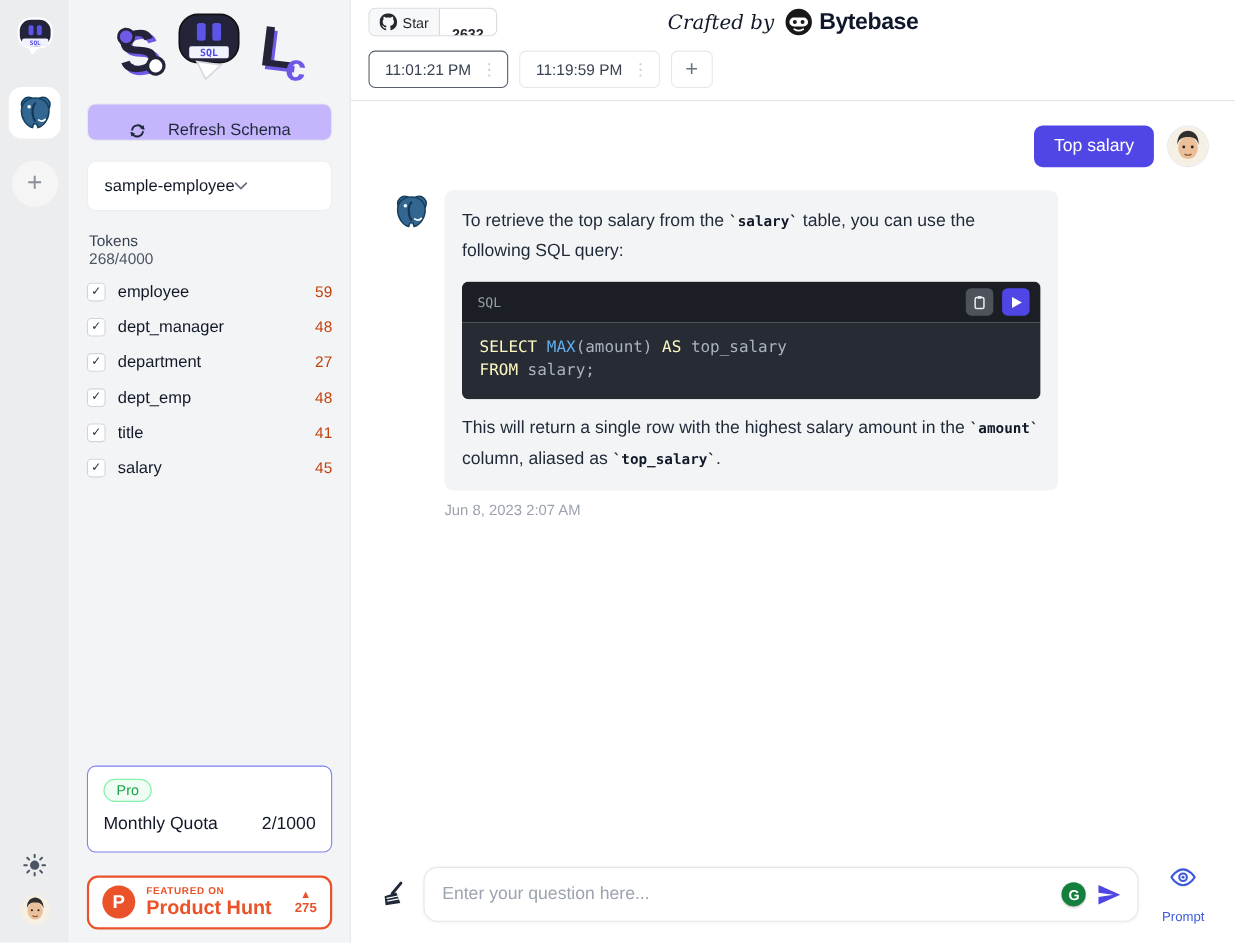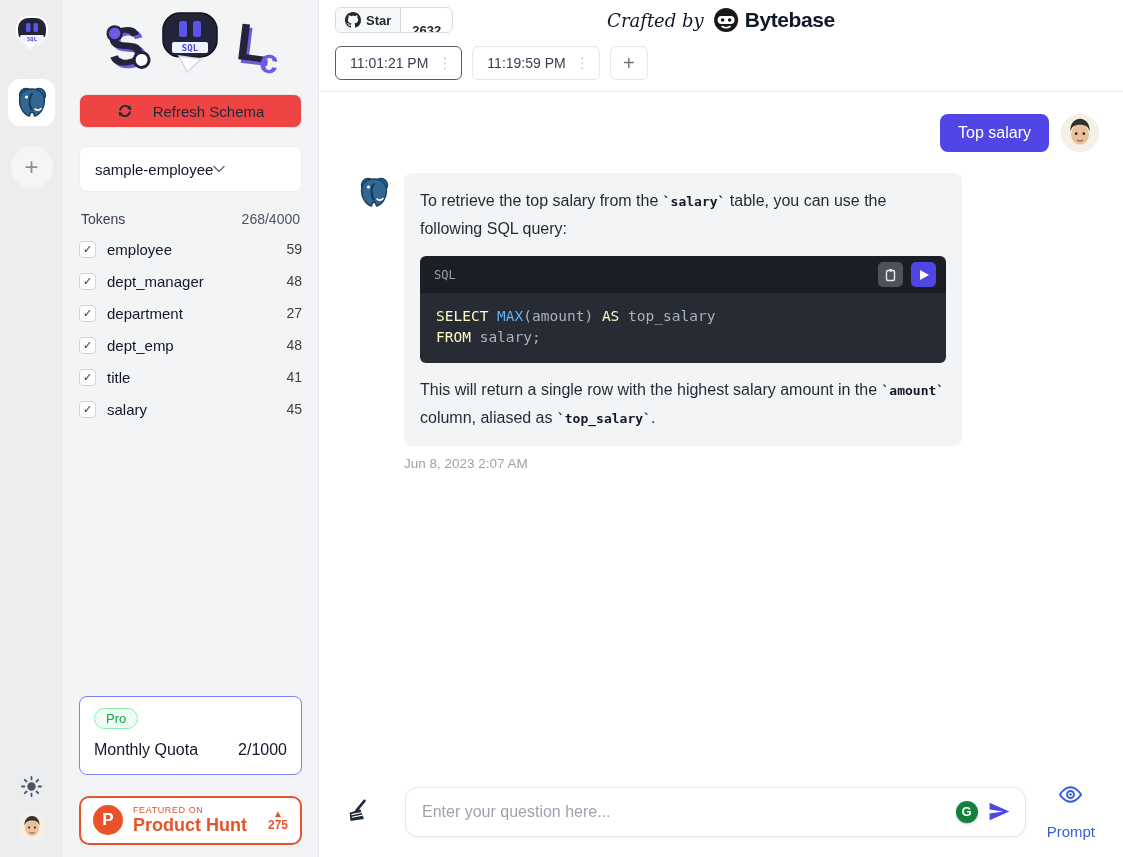--- a/index.html
+++ b/index.html
@@ -9,46 +9,46 @@
   
   .rail { width:63px; flex:0 0 63px; background:#ecedef; display:flex; flex-direction:column; align-items:center; padding:13px 0 16px; }
   .rail-bot { width:40px; height:40px; }
   .rail-selected { margin-top:26px; width:47px; height:47px; background:#fff; border-radius:12px; display:grid; place-items:center; }
   .rail-plus { margin-top:20px; width:42px; height:42px; border-radius:50%; background:#f5f5f6; color:#8a8f98; font-size:24px; font-weight:300; display:grid; place-items:center; cursor:pointer; }
   .rail-bottom { margin-top:auto; display:flex; flex-direction:column; align-items:center; gap:16px; }
 
   
   .sidebar { width:256px; flex:0 0 256px; background:#f3f4f6; border-right:1px solid #e5e7eb; padding:6px 16px 12px; display:flex; flex-direction:column; }
   .logo-wrap { height:80px; display:flex; align-items:center; justify-content:center; }
-  .refresh-btn { height:34px; border:1px solid #e7e8ea; background:#ef4444; border-radius:8px; display:flex; align-items:center; justify-content:center; gap:20px; font-size:15px; color:#1f2937; cursor:pointer; margin-top:8px; }
+  .refresh-btn { height:34px; border:1px solid #e7e8ea; background:#c4b5fd; border-radius:8px; display:flex; align-items:flex-end; justify-content:center; gap:20px; font-size:15px; color:#1f2937; cursor:pointer; margin-top:8px; }
   .select { height:46px; background:#fff; border:1px solid #eceef0; border-radius:8px; display:flex; align-items:center; justify-content:flex-start; padding:0 15px; font-size:15px; color:#111827; cursor:pointer; }
   .select.first { margin-top:18px; }
   .select.second { margin-top:12px; }
-  .tokens-row { display:flex; justify-content:space-between; margin:19px 2px 6px; font-size:14px; color:#374151; }
+  .tokens-row { display:flex; justify-content:space-between; margin:19px 2px 6px; font-size:14px; color:#374151;flex-direction:column; }
   .tokens-usage { color:#4b5563; }
   .table-row { display:flex; align-items:center; height:32px; font-size:15px; color:#111827; cursor:pointer; }
   .checkbox { width:17px; height:17px; background:#fff; border:1px solid #d1d5db; border-radius:4px; margin-right:11px; display:grid; place-items:center; font-size:11px; line-height:1; color:#1f2937; }
-  .table-count { margin-left:auto; font-size:14px; color:#404040; }
+  .table-count { margin-left:auto; font-size:14px; color:#c2410c; }
   .quota-card { margin-top:auto; background:#fff; border:1px solid #7c82f0; border-radius:8px; padding:11px 14px 15px; }
   .pro-pill { display:inline-block; border:1px solid #86efac; background:#f0fdf4; color:#16a34a; font-size:13px; padding:2px 11px; border-radius:999px; }
   .quota-row { display:flex; justify-content:space-between; margin-top:12px; font-size:16px; color:#111827; }
   .ph-card { margin-top:21px; background:#fff; border:2px solid #ea532a; border-radius:10px; padding:7px 12px; display:flex; align-items:center; gap:10px; cursor:pointer; }
   .ph-logo { width:30px; height:30px; border-radius:50%; background:#ea532a; color:#fff; display:grid; place-items:center; font-size:17px; font-weight:800; }
   .ph-text { display:flex; flex-direction:column; line-height:1.15; }
-  .ph-tagline { font-size:9px; font-weight:400; letter-spacing:.6px; color:#ea532a; }
+  .ph-tagline { font-size:9px; font-weight:700; letter-spacing:.6px; color:#ea532a; }
   .ph-name { font-size:18px; font-weight:800; color:#ea532a; }
   .ph-votes { margin-left:auto; display:flex; flex-direction:column; align-items:center; color:#ea532a; line-height:1.1; }
   .ph-upvote { font-size:10px; }
   .ph-count { font-size:12px; font-weight:700; }
 
   
   .main { flex:1; display:flex; flex-direction:column; background:#fff; }
   .main-header { height:40px; display:flex; align-items:center; padding:0 16px; position:relative; }
   .star-widget { display:flex; border:1px solid #d8dade; border-radius:6px; overflow:hidden; height:26px; font-size:13px; color:#24292f; background:#fff; cursor:pointer; }
-  .star-left { display:flex; align-items:center; gap:5px; padding:0 9px; background:#f6f8fa; border-right:1px solid #d8dade; font-weight:700; }
+  .star-left { display:flex; align-items:center; gap:5px; padding:0 9px; background:#f6f8fa; border-right:1px solid #d8dade; font-weight:400; }
   .star-count { display:flex; align-items:center; padding:0 11px; font-weight:600;margin-top:21px; }
   .crafted { position:absolute; left:50%; transform:translateX(-50%); display:flex; align-items:center; gap:9px; white-space:nowrap; }
   .crafted-text { font-family:"DejaVu Serif", serif; font-style:italic; font-size:18px; color:#111827; }
   .brand { display:flex; align-items:center; gap:6px; }
   .brand-name { font-size:21px; font-weight:800; color:#0f172a; letter-spacing:-.4px; }
 
   .tabbar { display:flex; gap:10px; padding:6px 16px 11px; align-items:center; }
   .tab { display:flex; align-items:center; gap:9px; height:34px; padding:0 9px 0 14px; border:1px solid #e5e7eb; border-radius:6px; font-size:14px; color:#374151; background:#fff; cursor:pointer; }
   .tab.active { border-color:#57606a; }
   .tab-dots { color:#c9ccd1; font-size:15px; }
@@ -70,26 +70,26 @@
   .code-actions { margin-left:auto; display:flex; gap:8px; }
   .btn-copy { width:25px; height:25px; background:#4d525b; border:none; border-radius:5px; display:grid; place-items:center; cursor:pointer; }
   .btn-run { width:25px; height:25px; background:#4f46e5; border:none; border-radius:5px; display:grid; place-items:center; cursor:pointer; }
   .play-tri { width:0; height:0; border-left:9px solid #fff; border-top:5.5px solid transparent; border-bottom:5.5px solid transparent; margin-left:2px; }
   .code-body { background:#272b33; padding:13px 16px 15px; font-family:"DejaVu Sans Mono", monospace; font-size:14.5px; line-height:1.45; white-space:pre; }
   .kw { color:#fef9c3; } .fn { color:#61afef; } .pl { color:#abb2bf; }
   .msg-time { margin:10px 0 0 47px; font-size:13.5px; color:#9ca3af; }
 
   .composer { margin-top:auto; display:flex; align-items:center; gap:13px; padding:14px 14px 17px 26px; }
   .broom-btn { background:none; border:none; cursor:pointer; display:grid; place-items:center; }
-  .input-box { flex:1; height:50px; border:1px solid #e5e7eb; border-radius:13px; box-shadow:0 1px 3px rgba(0,0,0,.05); display:flex; align-items:center; padding:0 13px 0 16px; background:#fff;margin-left:20px; }
+  .input-box { flex:1; height:50px; border:1px solid #e5e7eb; border-radius:13px; box-shadow:0 1px 3px rgba(0,0,0,.05); display:flex; align-items:center; padding:0 13px 0 16px; background:#fff; }
   .question-input { flex:1; border:none; outline:none; font-size:16px; font-family:"Liberation Sans", sans-serif; color:#111827; background:transparent; }
   .question-input::placeholder { color:#9ca3af; }
   .grammarly { width:22px; height:22px; border-radius:50%; background:#15803d; color:#fff; display:grid; place-items:center; font-size:13px; font-weight:700; box-shadow:0 1px 2px rgba(0,0,0,.25); cursor:pointer; }
   .send-btn { background:none; border:none; cursor:pointer; margin-left:9px; display:grid; place-items:center; }
-  .prompt-btn { display:flex; flex-direction:column; align-items:center; gap:17px; color:#3b5bdb; font-size:15px; background:none; border:none; cursor:pointer; padding:0 14px 0 8px; font-family:"Liberation Sans", sans-serif;justify-content:center; }
+  .prompt-btn { display:flex; flex-direction:column; align-items:center; gap:17px; color:#3b5bdb; font-size:12px; background:none; border:none; cursor:pointer; padding:0 14px 0 8px; font-family:"Liberation Sans", sans-serif;justify-content:center; }
 </style>
 </head>
 <body>
 
 <aside class="rail">
   <div class="rail-bot">
     <svg width="40" height="40" viewBox="0 0 40 40">
       <rect x="5" y="4" width="30" height="26" rx="11" fill="#23233a" stroke="#fff" stroke-width="2"></rect>
       <rect x="14" y="10" width="4.5" height="9" rx="1.5" fill="#5b54e8"></rect>
       <rect x="21.5" y="10" width="4.5" height="9" rx="1.5" fill="#5b54e8"></rect>

